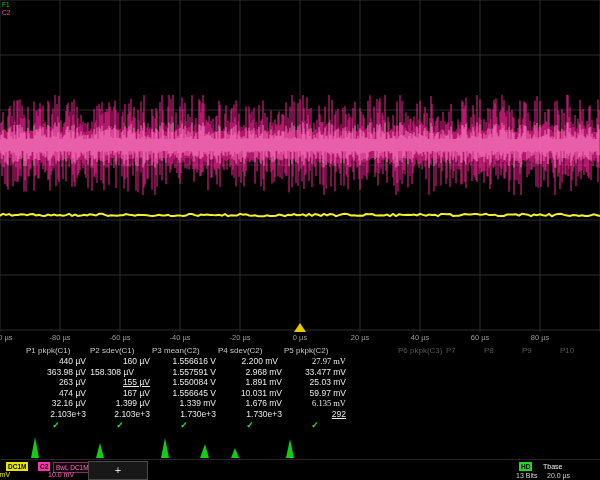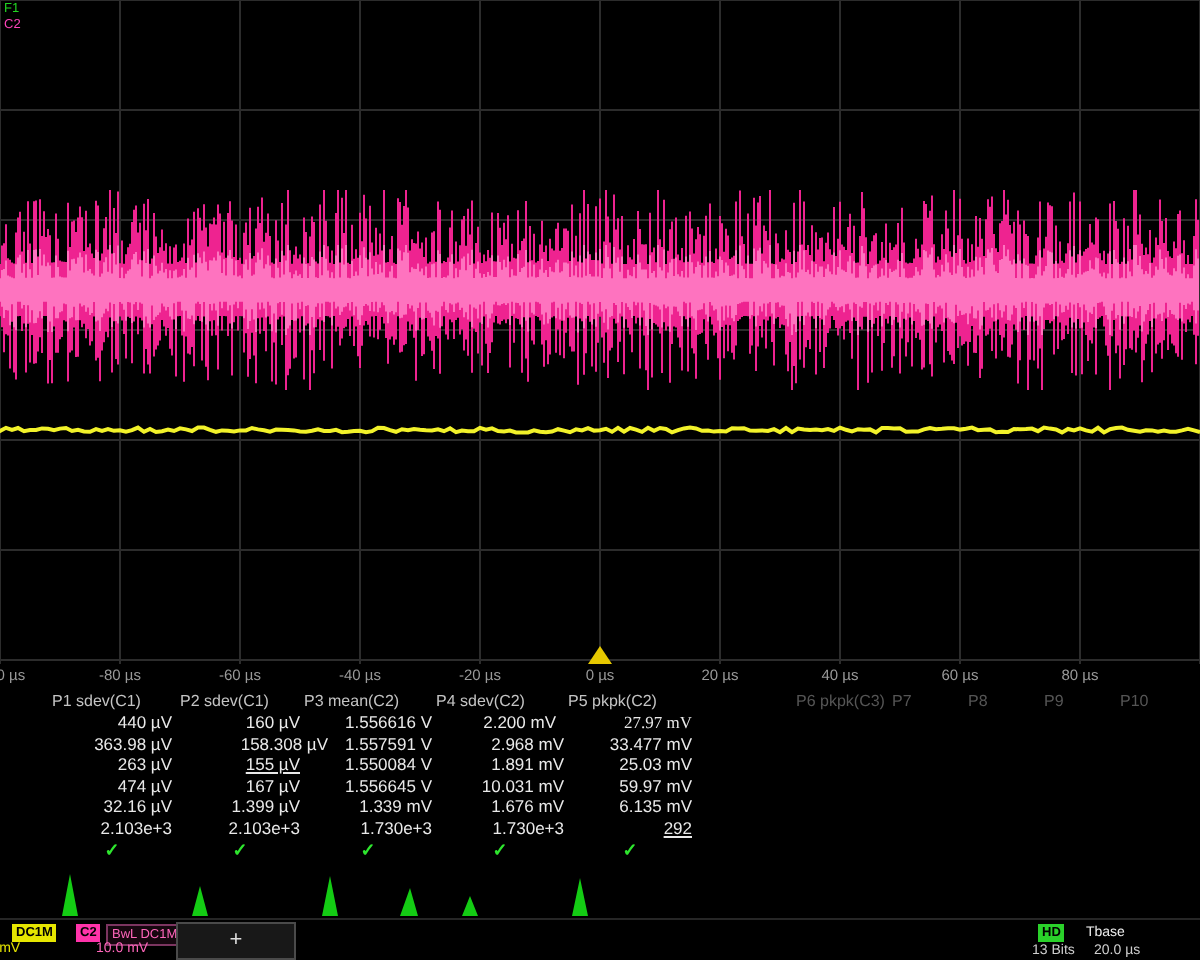--- a/index.html
+++ b/index.html
@@ -47,57 +47,57 @@
   <span class="tlabel" style="left:60px">-80 µs</span>
   <span class="tlabel" style="left:120px">-60 µs</span>
   <span class="tlabel" style="left:180px">-40 µs</span>
   <span class="tlabel" style="left:240px">-20 µs</span>
   <span class="tlabel" style="left:300px">0 µs</span>
   <span class="tlabel" style="left:360px">20 µs</span>
   <span class="tlabel" style="left:420px">40 µs</span>
   <span class="tlabel" style="left:480px">60 µs</span>
   <span class="tlabel" style="left:540px">80 µs</span>
 
-  <span class="hdr" style="left:26px">P1 sdev(C1)</span>
+  <span class="hdr" style="left:26px">P1 pkpk(C1)</span>
   <span class="hdr" style="left:90px">P2 sdev(C1)</span>
   <span class="hdr" style="left:152px">P3 mean(C2)</span>
   <span class="hdr" style="left:218px">P4 sdev(C2)</span>
   <span class="hdr" style="left:284px">P5 pkpk(C2)</span>
   <span class="hdr dim" style="left:350px">P6 pkpk(C3)</span>
   <span class="hdr dim" style="left:398px">P7</span>
   <span class="hdr dim" style="left:436px">P8</span>
   <span class="hdr dim" style="left:474px">P9</span>
   <span class="hdr dim" style="left:512px">P10</span>
 
   <div id="meas-rows">
       <span class="cell" style="left: 26px; width: 60px; top: 356px;">440 µV</span>
       <span class="cell" style="left: 90px; width: 60px; top: 356px;">160 µV</span>
       <span class="cell" style="left: 152px; width: 64px; top: 356px;">1.556616 V</span>
       <span class="cell" style="left: 214px; width: 64px; top: 356px;">2.200 mV</span>
       <span class="cell" style="left: 284px; width: 62px; top: 356px; font-family: Liberation Serif, serif;">27.97 mV</span>
       <span class="cell" style="left: 26px; width: 60px; top: 366.5px;">363.98 µV</span>
-      <span class="cell" style="left: 104px; width: 60px; top: 366.5px;">158.308 µV</span>
+      <span class="cell" style="left: 74px; width: 60px; top: 366.5px;">158.308 µV</span>
       <span class="cell" style="left: 152px; width: 64px; top: 366.5px;">1.557591 V</span>
       <span class="cell" style="left: 218px; width: 64px; top: 366.5px;">2.968 mV</span>
       <span class="cell" style="left: 284px; width: 62px; top: 366.5px;">33.477 mV</span>
       <span class="cell" style="left: 26px; width: 60px; top: 377px;">263 µV</span>
       <span class="cell" style="left: 90px; width: 60px; top: 377px; text-decoration: underline;">155 µV</span>
       <span class="cell" style="left: 152px; width: 64px; top: 377px;">1.550084 V</span>
       <span class="cell" style="left: 218px; width: 64px; top: 377px;">1.891 mV</span>
       <span class="cell" style="left: 284px; width: 62px; top: 377px;">25.03 mV</span>
       <span class="cell" style="left: 26px; width: 60px; top: 387.5px;">474 µV</span>
       <span class="cell" style="left: 90px; width: 60px; top: 387.5px;">167 µV</span>
       <span class="cell" style="left: 152px; width: 64px; top: 387.5px;">1.556645 V</span>
       <span class="cell" style="left: 218px; width: 64px; top: 387.5px;">10.031 mV</span>
       <span class="cell" style="left: 284px; width: 62px; top: 387.5px;">59.97 mV</span>
       <span class="cell" style="left: 26px; width: 60px; top: 398px;">32.16 µV</span>
       <span class="cell" style="left: 90px; width: 60px; top: 398px;">1.399 µV</span>
       <span class="cell" style="left: 152px; width: 64px; top: 398px;">1.339 mV</span>
       <span class="cell" style="left: 218px; width: 64px; top: 398px;">1.676 mV</span>
-      <span class="cell" style="left: 284px; width: 62px; top: 398px;">6.135 mV</span>
+      <span class="cell" style="left: 284px; width: 62px; top: 398px; font-family: Liberation Serif, serif;">6.135 mV</span>
       <span class="cell" style="left: 26px; width: 60px; top: 408.5px;">2.103e+3</span>
       <span class="cell" style="left: 90px; width: 60px; top: 408.5px;">2.103e+3</span>
       <span class="cell" style="left: 152px; width: 64px; top: 408.5px;">1.730e+3</span>
       <span class="cell" style="left: 218px; width: 64px; top: 408.5px;">1.730e+3</span>
       <span class="cell" style="left: 284px; width: 62px; top: 408.5px; text-decoration: underline;">292</span>
       <span class="check" style="left: 26px; width: 60px; color: rgb(46, 230, 46);">✓</span>
       <span class="check" style="left: 90px; width: 60px; color: rgb(46, 230, 46);">✓</span>
       <span class="check" style="left: 152px; width: 64px; color: rgb(46, 230, 46);">✓</span>
       <span class="check" style="left: 218px; width: 64px; color: rgb(46, 230, 46);">✓</span>
       <span class="check" style="left: 284px; width: 62px; color: rgb(46, 230, 46);">✓</span>

